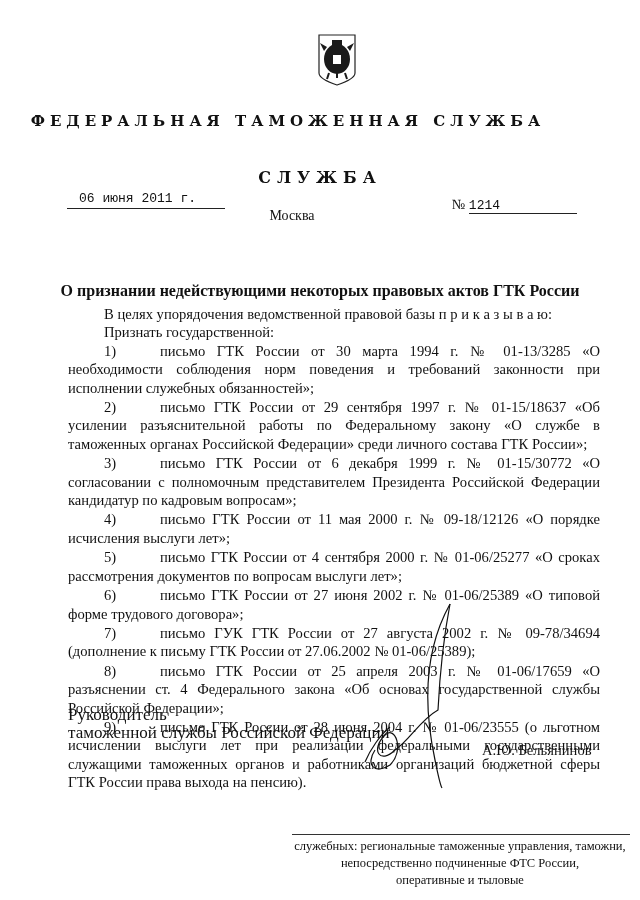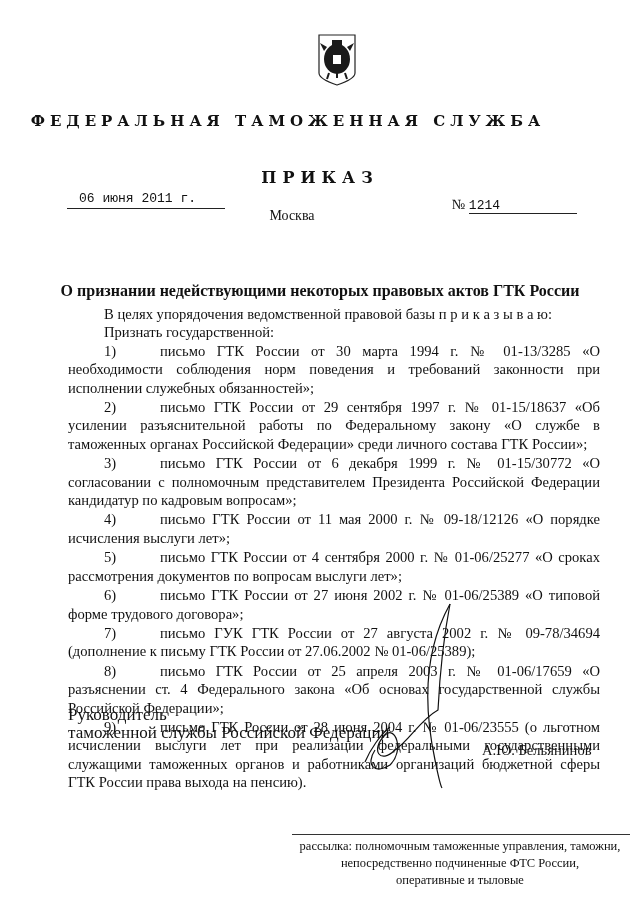--- a/index.html
+++ b/index.html
@@ -37,21 +37,21 @@
     <path d="M2 2 H38 V40 Q38 46 20 52 Q2 46 2 40 Z" fill="none" stroke="#222" stroke-width="1.2"></path>
     <ellipse cx="20" cy="26" rx="13" ry="15" fill="#1a1a1a"></ellipse>
     <path d="M7 18 L3 10 L10 14 Z M33 18 L37 10 L30 14 Z" fill="#1a1a1a"></path>
     <rect x="15" y="7" width="10" height="5" fill="#1a1a1a"></rect>
     <rect x="16" y="22" width="8" height="9" fill="#fff"></rect>
     <path d="M12 40 L10 46 M28 40 L30 46 M20 40 L20 45" stroke="#1a1a1a" stroke-width="2"></path>
   </svg>
 </div>
 
 <div class="abs org">ФЕДЕРАЛЬНАЯ ТАМОЖЕННАЯ СЛУЖБА</div>
-<div class="abs prikaz">ПРИКАЗ</div>
+<div class="abs prikaz">СЛУЖБА</div>
 
 <div class="abs date">06 июня 2011 г.</div>
 <div class="abs numwrap">
   <span>№</span>
   <span class="numval">1214</span>
 </div>
 <div class="abs city">Москва</div>
 
 <div class="abs subject">О признании недействующими некоторых правовых актов ГТК России</div>
 
@@ -79,16 +79,16 @@
     <path d="M100 4 C 80 40, 70 90, 85 160 C 88 175, 90 185, 92 188" fill="none" stroke="#111" stroke-width="1.2"></path>
     <path d="M100 4 C 95 30, 90 70, 88 110 C 70 120, 60 140, 45 150 C 30 165, 20 150, 35 135 C 45 125, 55 150, 40 165 C 25 175, 15 165, 25 150" fill="none" stroke="#111" stroke-width="1.2"></path>
     <path d="M40 127 C 30 135, 20 150, 15 162" fill="none" stroke="#111" stroke-width="1.2"></path>
   </svg>
 </div>
 
 <div class="abs signame">А.Ю. Бельянинов</div>
 
 <div class="abs dist-line"></div>
 <div class="abs dist">
-  <div>рассылка: полномочным таможенные управления, таможни,</div>
+  <div>служебных: региональные таможенные управления, таможни,</div>
   <div>непосредственно подчиненные ФТС России,</div>
   <div>оперативные и тыловые</div>
 </div>
 
 </body></html>

